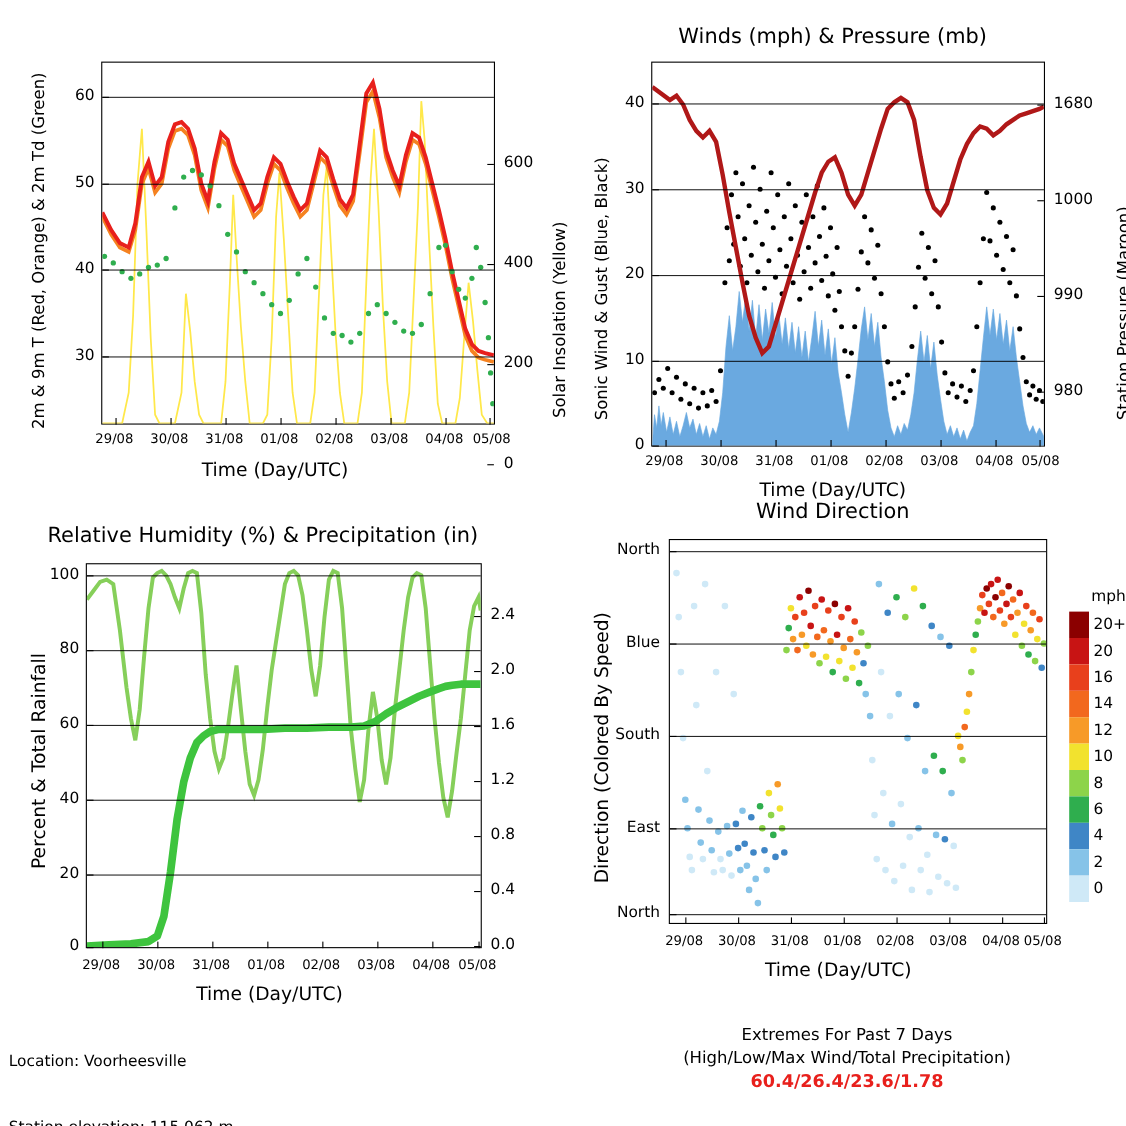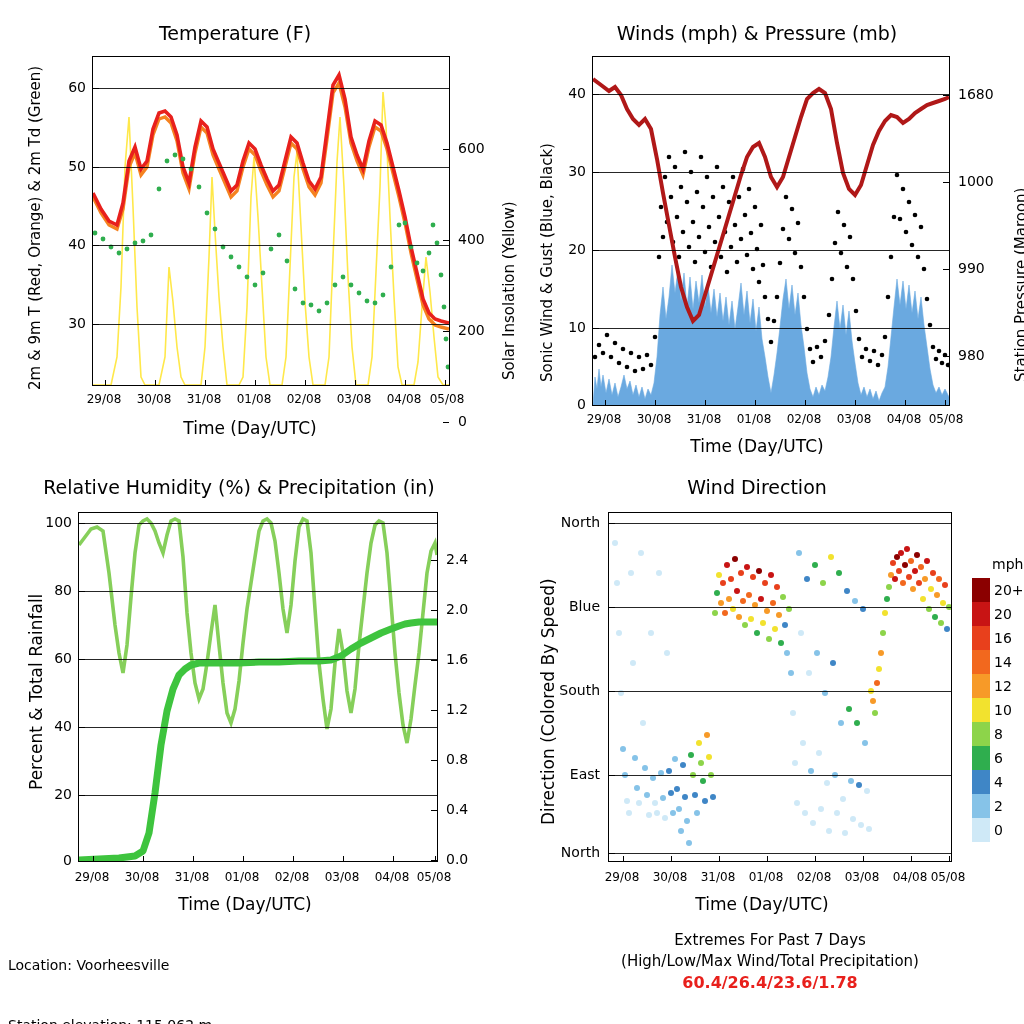--- a/index.html
+++ b/index.html
@@ -29,21 +29,20 @@
   .extremes{position:absolute;font-size:15px;text-align:center;line-height:21px;}
   .extval{color:#e8201c;font-weight:bold;font-size:16px;}
   svg{display:block;}
   .legend-title{font-size:14px;}
   .legend-lab{font-size:14px;}
 </style>
 </head>
 <body>
 
 <div class="panel" style="left:0px;top:0px;width:512px;height:450px;">
-  <div class="ptitle" style="top:22px;left:0;width:470px;">Temperature (F)</div>
 
   <div class="vlabel" style="left:26px;top:390px;transform:rotate(-90deg);font-size:15px;">2m &amp; 9m T (Red, Orange) &amp; 2m Td (Green)</div>
   <div class="vlabel" style="left:500px;top:380px;transform:rotate(-90deg);font-size:15px;">Solar Insolation (Yellow)</div>
 
   <div class="plotbox" style="left:92px;top:56px;width:358px;height:330px;">
 
     <div class="gridline" style="top:31px;"></div>
     <div class="gridline" style="top:110px;"></div>
     <div class="gridline" style="top:188px;"></div>
     <div class="gridline" style="top:267px;"></div>
@@ -456,21 +455,21 @@
   <div class="xticklab" style="left:192px;top:420px;">31/08</div>
   <div class="xticklab" style="left:242px;top:420px;">01/08</div>
   <div class="xticklab" style="left:292px;top:420px;">02/08</div>
   <div class="xticklab" style="left:342px;top:420px;">03/08</div>
   <div class="xticklab" style="left:392px;top:420px;">04/08</div>
   <div class="xticklab" style="left:434px;top:420px;">05/08</div>
 
   <div class="xaxtitle" style="top:444px;left:0;width:490px;">Time (Day/UTC)</div>
 </div>
 
-<div class="panel" style="left:512px;top:450px;width:512px;height:470px;">
+<div class="panel" style="left:512px;top:428px;width:512px;height:470px;">
   <div class="ptitle" style="top:26px;left:20px;width:450px;">Wind Direction</div>
 
   <div class="vlabel" style="left:26px;top:375px;transform:rotate(-90deg);font-size:17px;">Direction (Colored By Speed)</div>
 
   <div class="plotbox" style="left:96px;top:62px;width:344px;height:350px;">
     <div class="gridline" style="top:10px;"></div>
     <div class="gridline" style="top:94px;"></div>
     <div class="gridline" style="top:178px;"></div>
     <div class="gridline" style="top:262px;"></div>
     <div class="gridline" style="top:340px;"></div>

